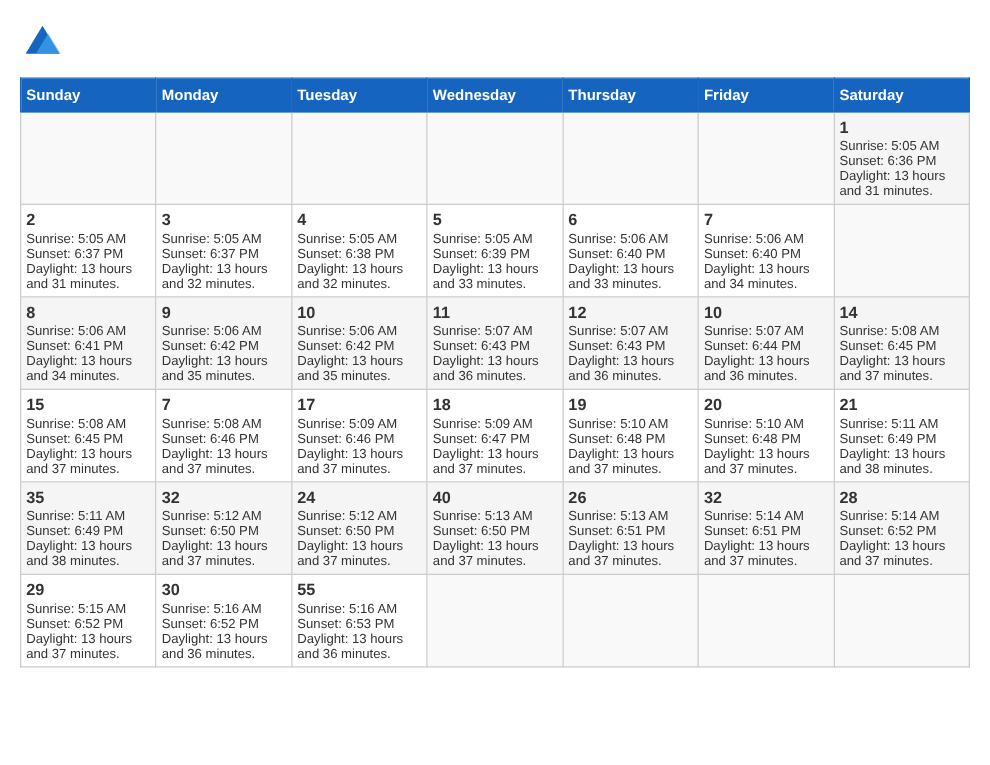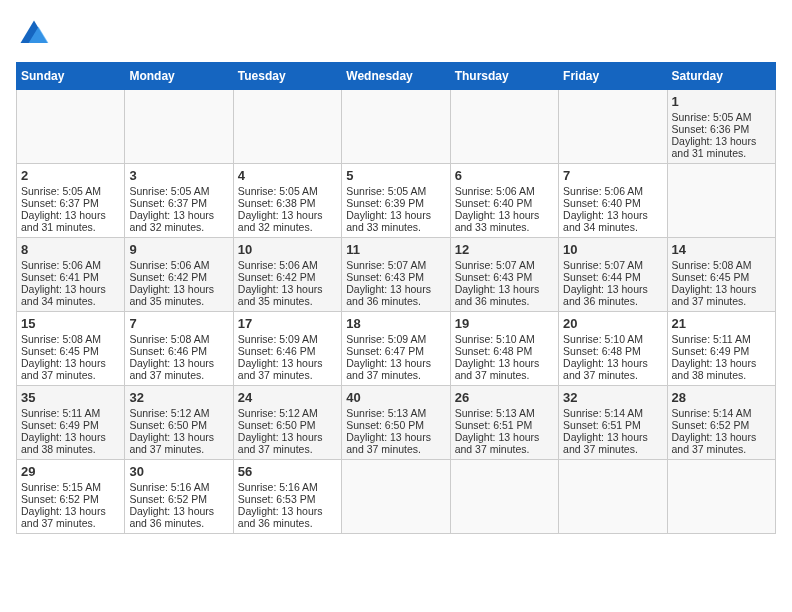--- a/index.html
+++ b/index.html
@@ -156,20 +156,20 @@
         <td><span class="day-number">32</span>Sunrise: 5:12 AM<br>Sunset: 6:50 PM<br>Daylight: 13 hours and 37 minutes.</td>
         <td><span class="day-number">24</span>Sunrise: 5:12 AM<br>Sunset: 6:50 PM<br>Daylight: 13 hours and 37 minutes.</td>
         <td><span class="day-number">40</span>Sunrise: 5:13 AM<br>Sunset: 6:50 PM<br>Daylight: 13 hours and 37 minutes.</td>
         <td><span class="day-number">26</span>Sunrise: 5:13 AM<br>Sunset: 6:51 PM<br>Daylight: 13 hours and 37 minutes.</td>
         <td><span class="day-number">32</span>Sunrise: 5:14 AM<br>Sunset: 6:51 PM<br>Daylight: 13 hours and 37 minutes.</td>
         <td><span class="day-number">28</span>Sunrise: 5:14 AM<br>Sunset: 6:52 PM<br>Daylight: 13 hours and 37 minutes.</td>
       </tr>
       <tr>
         <td><span class="day-number">29</span>Sunrise: 5:15 AM<br>Sunset: 6:52 PM<br>Daylight: 13 hours and 37 minutes.</td>
         <td><span class="day-number">30</span>Sunrise: 5:16 AM<br>Sunset: 6:52 PM<br>Daylight: 13 hours and 36 minutes.</td>
-        <td><span class="day-number">56</span>Sunrise: 5:16 AM<br>Sunset: 6:53 PM<br>Daylight: 13 hours and 36 minutes.</td>
+        <td><span class="day-number">55</span>Sunrise: 5:16 AM<br>Sunset: 6:53 PM<br>Daylight: 13 hours and 36 minutes.</td>
         <td class="empty-cell"></td>
         <td class="empty-cell"></td>
         <td class="empty-cell"></td>
         <td class="empty-cell"></td>
       </tr>
     </tbody>
 </table>
 
 </body></html>

